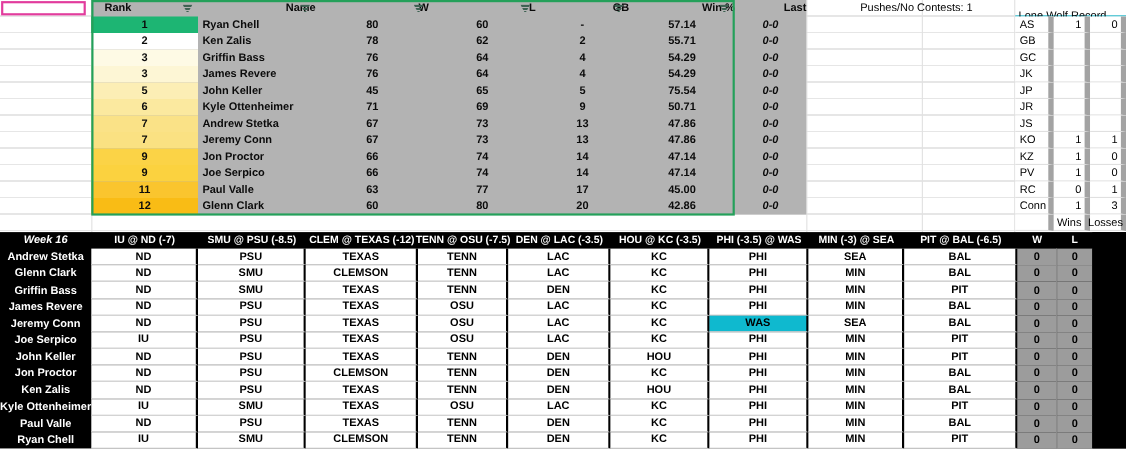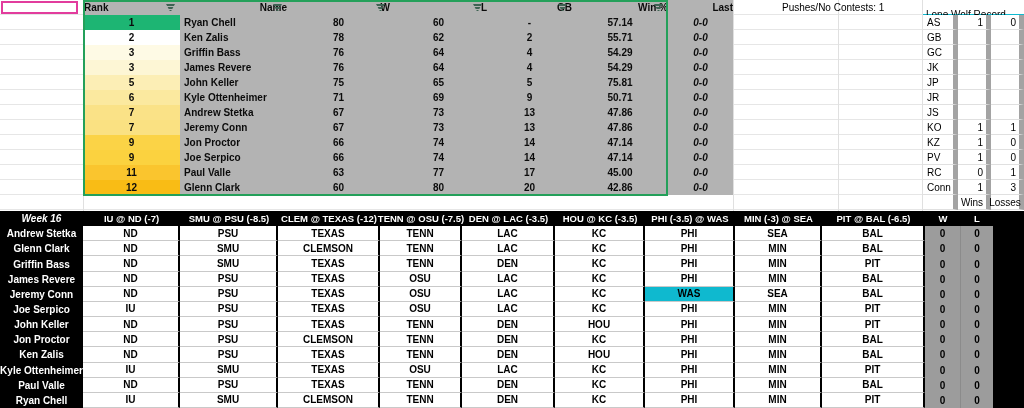--- a/index.html
+++ b/index.html
@@ -9,21 +9,21 @@
   
   .sheet-top{position:absolute;left:0;top:0;width:1024px;height:211px;
     background:repeating-linear-gradient(to bottom,#ffffff 0 14px,#e6e6e6 14px 15px);}
   .vline{position:absolute;top:0;width:1px;height:211px;background:#e0e0e0;}
 
   
   .standings{position:absolute;left:83px;top:0;width:650px;display:grid;
     grid-template-columns:97px 107px 103px 97px 85px 96px 65px;
     grid-auto-rows:15px;background:#b3b3b3;font-size:10px;font-weight:bold;color:#0b0b0b;}
   .sh{position:relative;display:flex;align-items:center;justify-content:flex-end;}
-  .sh-first{justify-content:flex-start;padding-left:1px;text-align:center;}
+  .sh-first{justify-content:flex-start;padding-left:12px;text-align:center;}
   .funnel{position:absolute;right:5px;top:4px;width:9px;height:7px;
     background:linear-gradient(to bottom,#3f6353 0 2px,rgba(0,0,0,0) 2px 3px,#3f6353 3px 5px,rgba(0,0,0,0) 5px 6px,#3f6353 6px 7px);
     clip-path:polygon(0 0,100% 0,58% 100%,42% 100%);}
   .cell{display:flex;align-items:center;justify-content:center;}
   .c-name{justify-content:flex-start;padding-left:4px;}
   .c-last{font-style:italic;}
 
   
   .sel-range{position:absolute;left:83px;top:0;width:585px;height:196px;
     border:2px solid #24a05a;box-sizing:border-box;pointer-events:none;}
@@ -122,24 +122,24 @@
       <div class="cell c-last">0-0</div>
       <div class="cell" style="background: rgb(253, 246, 213);">3</div>
       <div class="cell c-name">James Revere</div>
       <div class="cell">76</div>
       <div class="cell">64</div>
       <div class="cell">4</div>
       <div class="cell">54.29</div>
       <div class="cell c-last">0-0</div>
       <div class="cell" style="background: rgb(252, 238, 181);">5</div>
       <div class="cell c-name">John Keller</div>
-      <div class="cell">75</div>
+      <div class="cell">45</div>
       <div class="cell">65</div>
       <div class="cell">5</div>
-      <div class="cell">75.81</div>
+      <div class="cell">75.54</div>
       <div class="cell c-last">0-0</div>
       <div class="cell" style="background: rgb(251, 233, 159);">6</div>
       <div class="cell c-name">Kyle Ottenheimer</div>
       <div class="cell">71</div>
       <div class="cell">69</div>
       <div class="cell">9</div>
       <div class="cell">50.71</div>
       <div class="cell c-last">0-0</div>
       <div class="cell" style="background: rgb(250, 226, 135);">7</div>
       <div class="cell c-name">Andrew Stetka</div>

